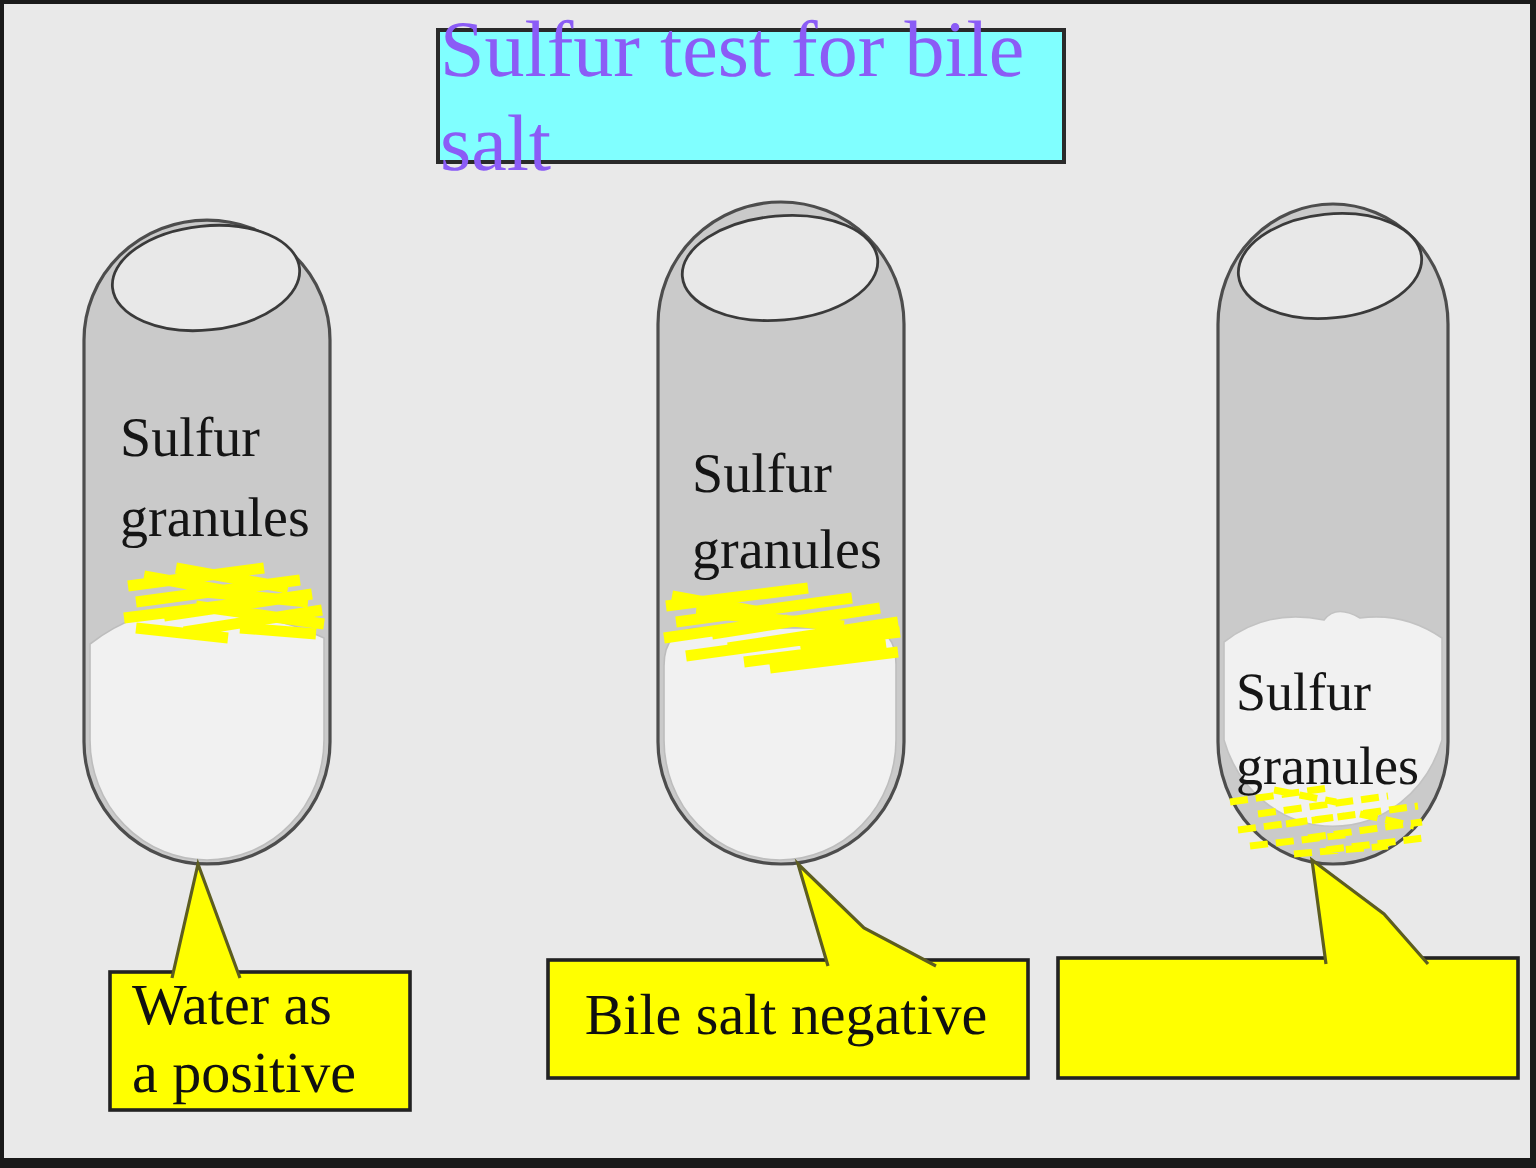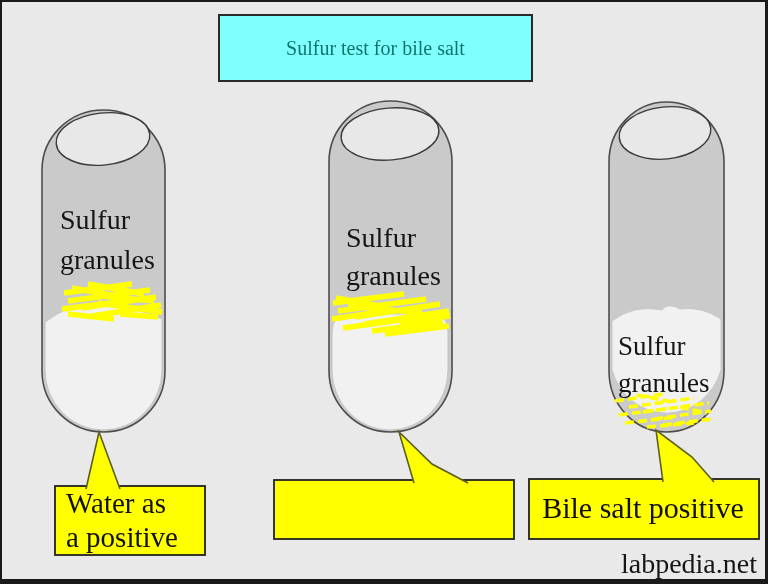--- a/index.html
+++ b/index.html
@@ -11,21 +11,21 @@
     border-width:2px 3px 5px 2px;
     background:#e9e9e9;
     font-family:"Liberation Serif", serif;
     overflow:hidden;
   }
   .layer{position:absolute;left:0;top:0;}
   .title-box{
     position:absolute;left:216px;top:12px;width:311px;height:64px;
     border:2px solid #2a2a2a;
     display:flex;align-items:center;justify-content:center;
-    font-size:20px;color:#0f766e;
+    font-size:40px;color:#8b5cf6;
   }
   .granules-label{
     position:absolute;
     font-size:28px;line-height:40px;color:#151515;
     white-space:pre-line;
   }
   .granules-label.t1{left:58px;top:198px;}
   .granules-label.t2{left:344px;top:217px;line-height:38px;}
   .granules-label.t3{left:616px;top:326px;line-height:37px;font-size:27px;}
   .caption{
@@ -95,16 +95,15 @@
 
   <div class="granules-label t1">Sulfur
 granules</div>
   <div class="granules-label t2">Sulfur
 granules</div>
   <div class="granules-label t3">Sulfur
 granules</div>
 
   <div class="caption c1">Water as
 a positive</div>
-  <div class="caption c3">Bile salt positive</div>
+  <div class="caption c2">Bile salt negative</div>
 
-  <div class="watermark">labpedia.net</div>
 </div>
 
 </body></html>

